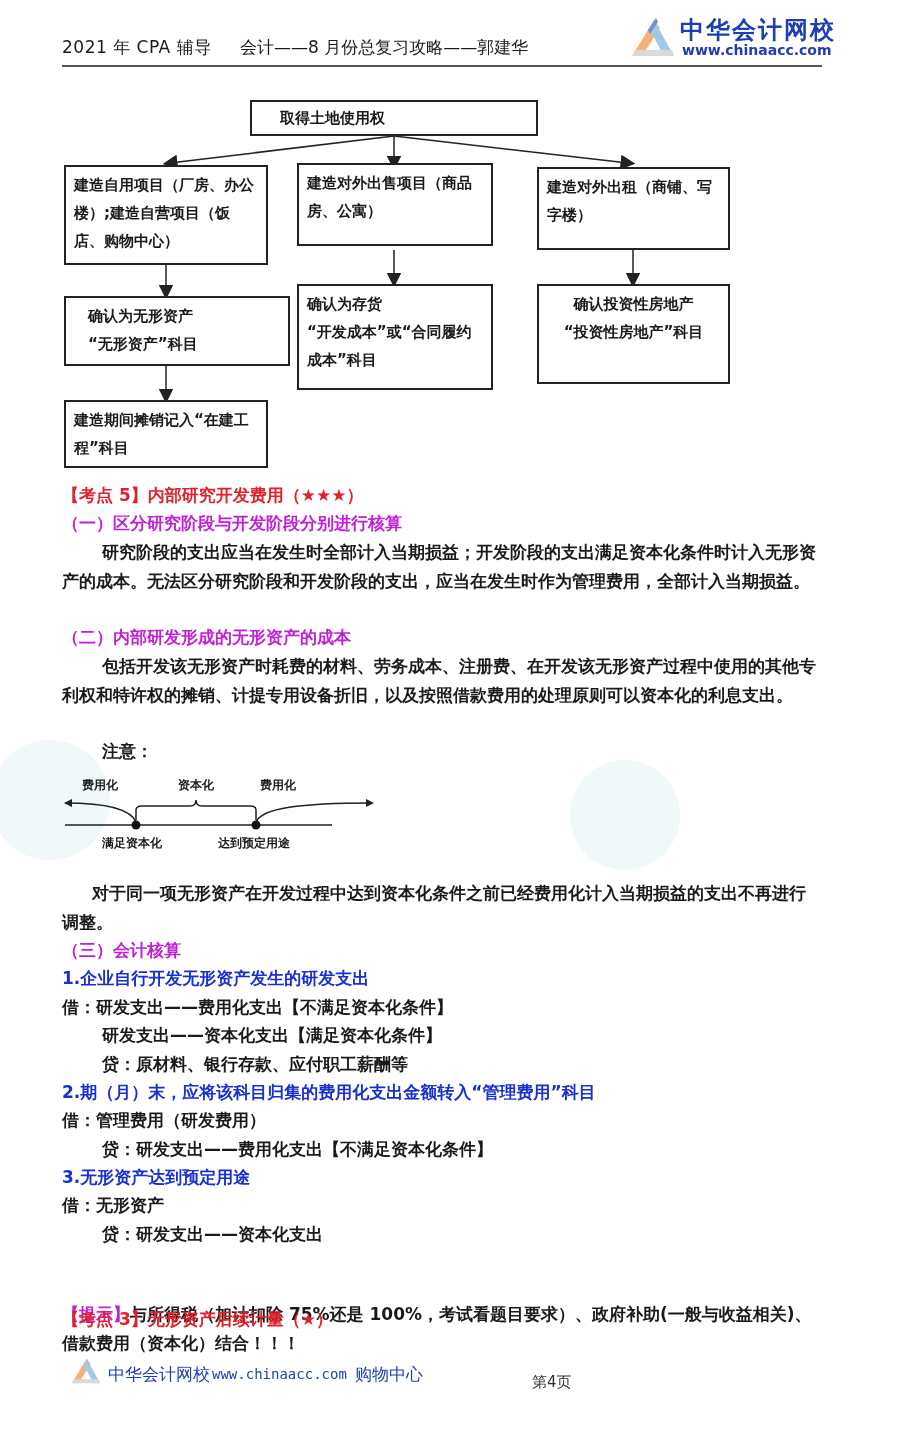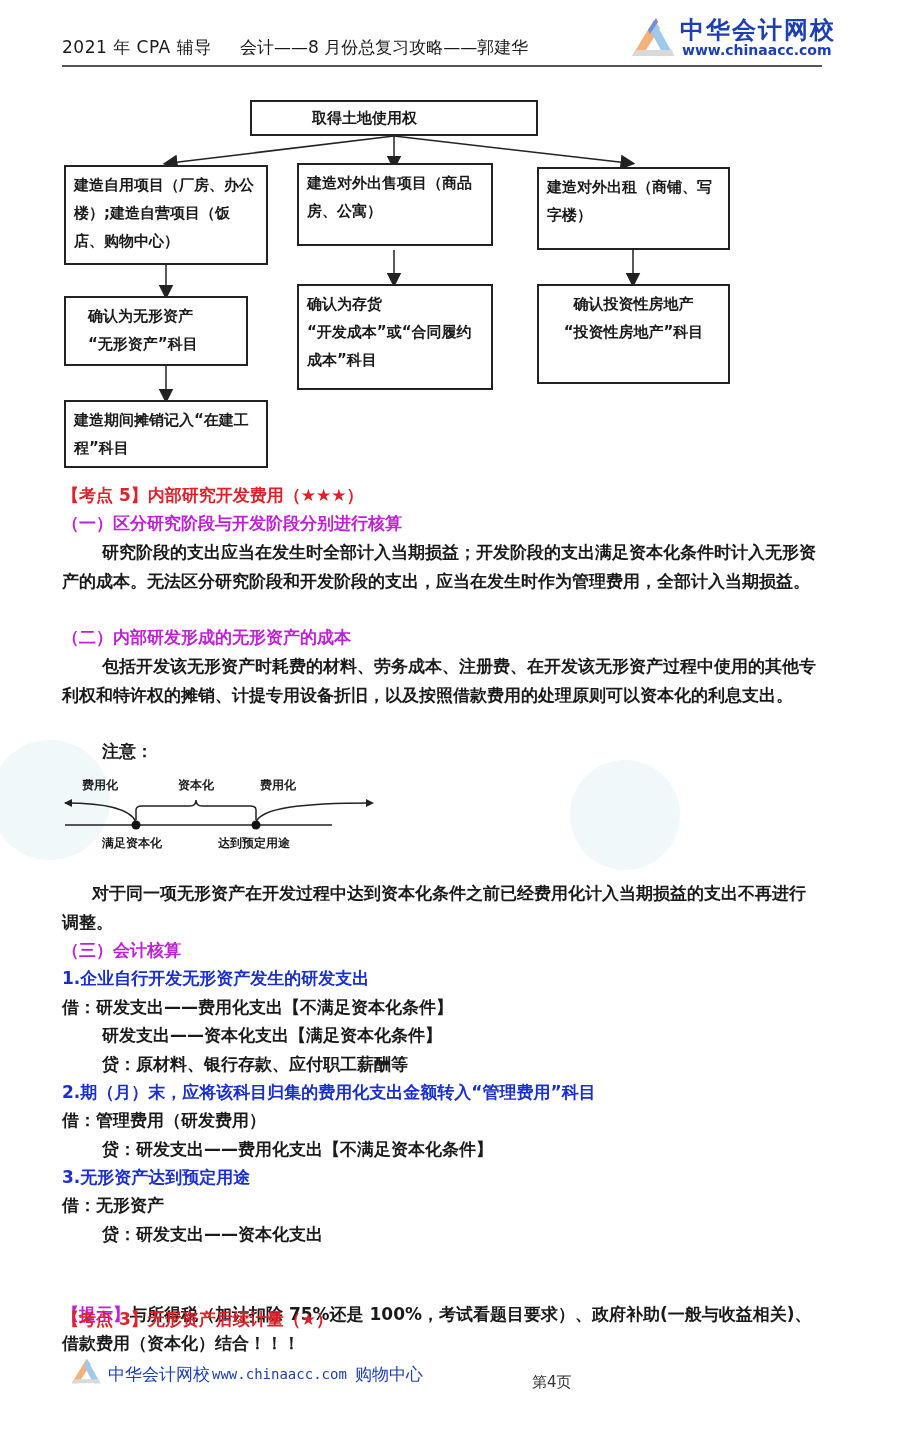--- a/index.html
+++ b/index.html
@@ -37,42 +37,42 @@
   <polygon points="4,40 26,4 32,12 14,40" fill="#f2b27a"></polygon>
   <polygon points="26,4 46,40 36,40 22,14" fill="#9ec9e8"></polygon>
   <polygon points="8,34 44,34 46,40 4,40" fill="#d9d9d9"></polygon>
   <polygon points="20,14 28,2 30,6 22,18" fill="#6f8fd8"></polygon>
 </svg>
 <div class="abs logo-cn">中华会计网校</div>
 <div class="abs logo-url">www.chinaacc.com</div>
 <div class="abs header-rule"></div>
 
 <div>
-  <div class="box" style="left:250px;top:100px;width:288px;height:36px;line-height:24px;padding-left:60px;">取得土地使用权</div>
+  <div class="box" style="left:250px;top:100px;width:288px;height:36px;line-height:24px;padding-left:28px;">取得土地使用权</div>
 
   <svg class="abs" style="left:0;top:0;" width="902" height="480">
     <defs>
       <marker id="ah" markerWidth="10" markerHeight="10" refX="5" refY="5" orient="auto">
         <polygon points="0,0 10,5 0,10" fill="#222"></polygon>
       </marker>
     </defs>
     <line x1="394" y1="136" x2="170" y2="163" stroke="#222" stroke-width="1.5" marker-end="url(#ah)"></line>
     <line x1="394" y1="136" x2="394" y2="163" stroke="#222" stroke-width="1.5" marker-end="url(#ah)"></line>
     <line x1="394" y1="136" x2="628" y2="163" stroke="#222" stroke-width="1.5" marker-end="url(#ah)"></line>
     <line x1="166" y1="264" x2="166" y2="292" stroke="#222" stroke-width="1.5" marker-end="url(#ah)"></line>
     <line x1="394" y1="250" x2="394" y2="280" stroke="#222" stroke-width="1.5" marker-end="url(#ah)"></line>
     <line x1="633" y1="250" x2="633" y2="280" stroke="#222" stroke-width="1.5" marker-end="url(#ah)"></line>
     <line x1="166" y1="365" x2="166" y2="396" stroke="#222" stroke-width="1.5" marker-end="url(#ah)"></line>
   </svg>
 
   <div class="box" style="left:64px;top:165px;width:204px;height:100px;">建造自用项目（厂房、办公楼）;建造自营项目（饭店、购物中心）</div>
   <div class="box" style="left:297px;top:163px;width:196px;height:83px;">建造对外出售项目（商品房、公寓）</div>
   <div class="box" style="left:537px;top:167px;width:193px;height:83px;">建造对外出租（商铺、写字楼）</div>
 
-  <div class="box" style="left:64px;top:296px;width:184px;height:70px;white-space:pre-line;padding-left:22px;">确认为无形资产
+  <div class="box" style="left:64px;top:296px;width:226px;height:70px;white-space:pre-line;padding-left:22px;">确认为无形资产
 “无形资产”科目</div>
   <div class="box" style="left:297px;top:284px;width:196px;height:106px;white-space:pre-line;">确认为存货
 “开发成本”或“合同履约成本”科目</div>
   <div class="box" style="left:537px;top:284px;width:193px;height:100px;white-space:pre-line;text-align:center;">确认投资性房地产
 “投资性房地产”科目</div>
 
   <div class="box" style="left:64px;top:400px;width:204px;height:68px;">建造期间摊销记入“在建工程”科目</div>
 </div>
 
 <div class="body-text red" style="top:481px;">【考点 5】内部研究开发费用（★★★）</div>

